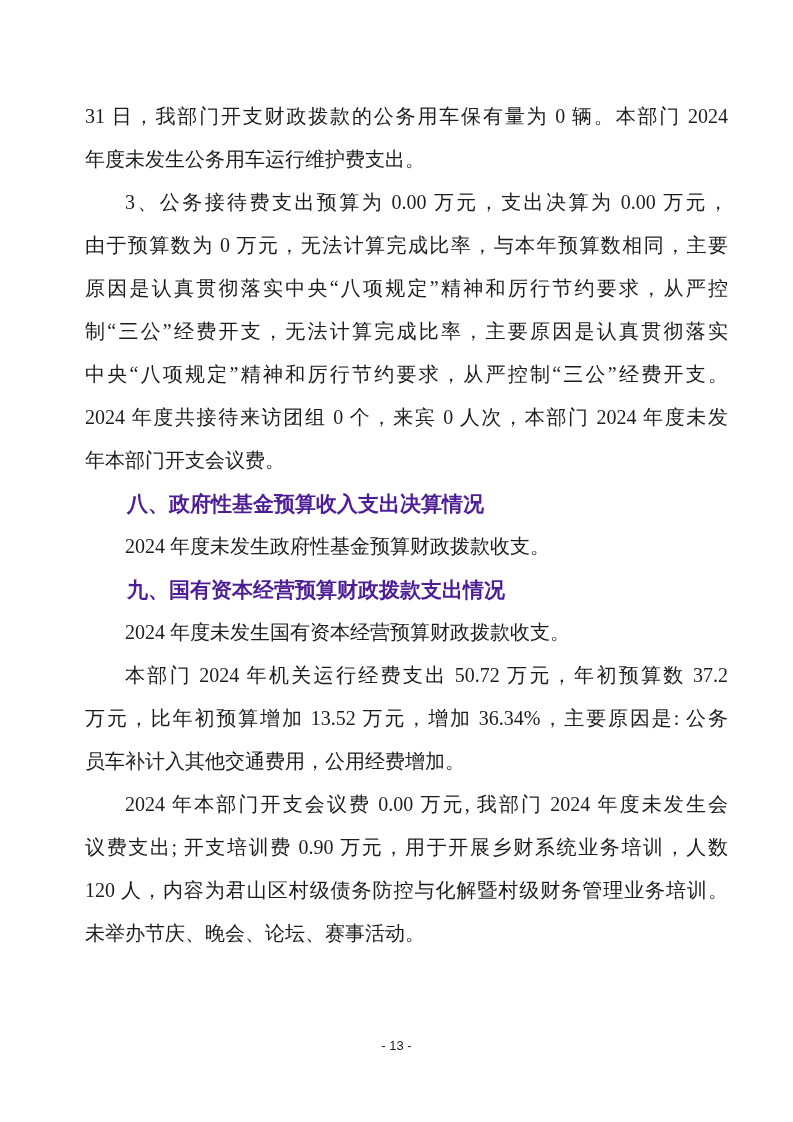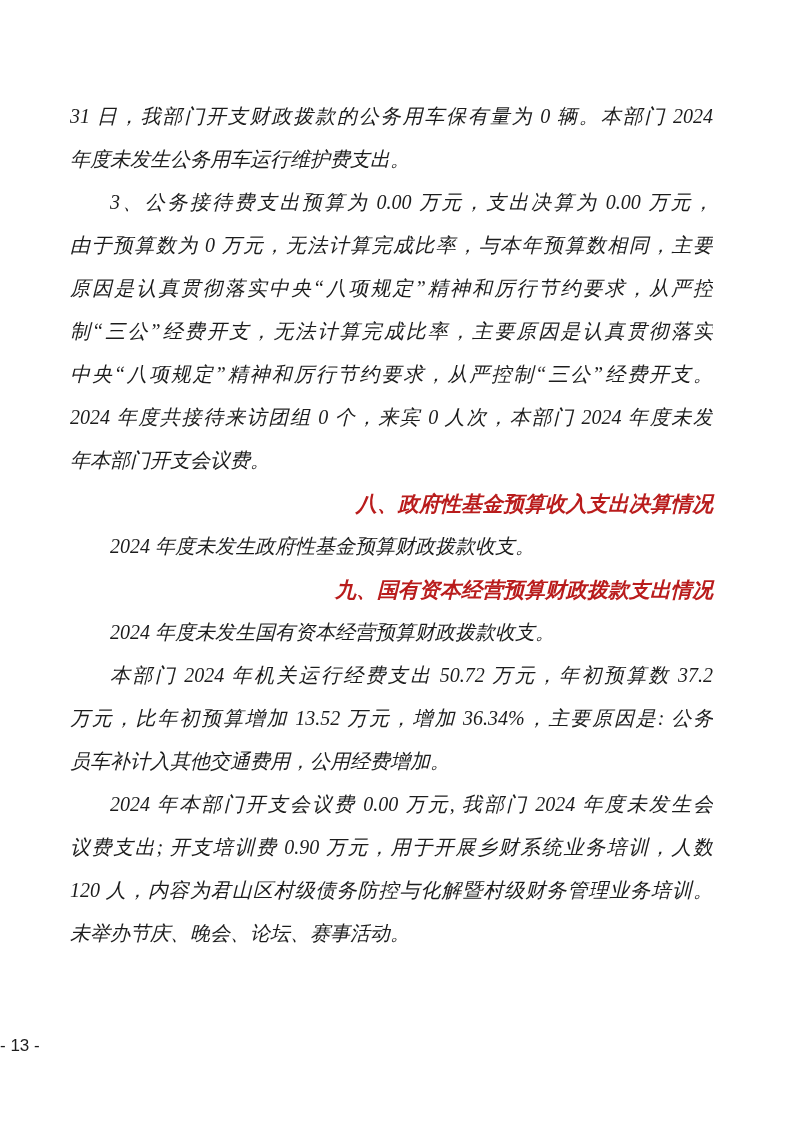--- a/index.html
+++ b/index.html
@@ -16,23 +16,22 @@
     overflow: hidden;
   }
   .page {
     position: absolute;
     inset: 0;
     background: #ffffff;
   }
   .content {
     position: absolute;
     top: 95px;
-    left: 70px;
+    left: 85px;
     width: 643px;
-    font-style: italic;
   }
   .block {
     margin: 0;
     padding: 0;
   }
   .line {
     font-size: 20px;
     line-height: 43px;
     height: 43px;
     text-align: justify;
@@ -52,29 +51,30 @@
   .para.cont .line:first-child {
     text-indent: 0;
   }
   .heading {
     font-family: "Liberation Sans", "DejaVu Sans", sans-serif;
     font-weight: 700;
     font-size: 21px;
     line-height: 43px;
     height: 43px;
     padding-left: 42px;
-    text-align: right;
-    color: #b91c1c;
+    text-align: left;
+    color: #4c1d95;
   }
   .footer {
     position: absolute;
     top: 1026px;
     left: 0;
     width: 100%;
-    font-size: 17px;
+    text-align: center;
+    font-size: 13px;
     line-height: 40px;
     color: #1c1c1c;
     font-family: "Liberation Sans", "DejaVu Sans", sans-serif;
   }
 </style>
 </head>
 <body>
 
 <main class="page">
   <section class="content">

